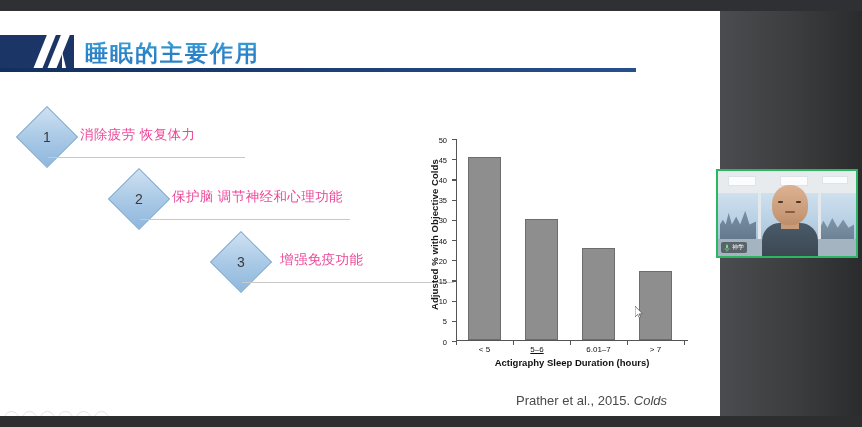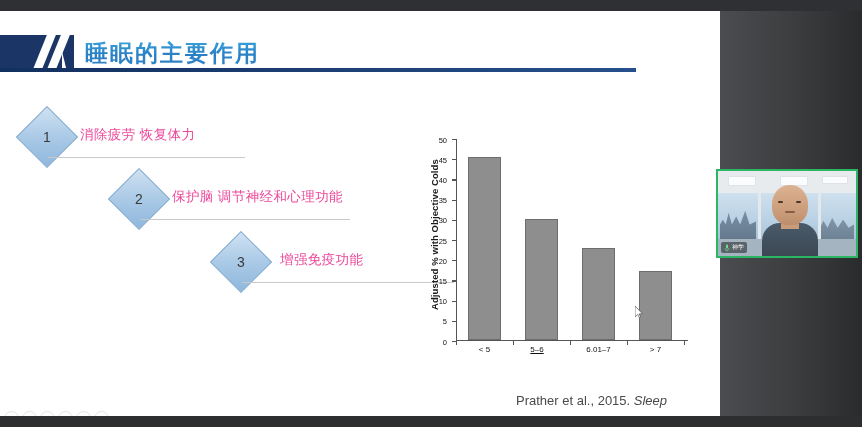--- a/index.html
+++ b/index.html
@@ -176,21 +176,21 @@
           <div class="tick" style="top: 161.6px;">
             <div class="tick-lbl" style="top: 50%;">10</div>
           </div>
           <div class="tick" style="top: 141.4px;">
             <div class="tick-lbl" style="top: 50%;">15</div>
           </div>
           <div class="tick" style="top: 121.2px; text-decoration: underline;">
             <div class="tick-lbl" style="top: 50%;">20</div>
           </div>
           <div class="tick" style="top: 101px;">
-            <div class="tick-lbl" style="top: 50%;">25</div>
+            <div class="tick-lbl" style="top: 50%;">46</div>
           </div>
           <div class="tick" style="top: 80.8px;">
             <div class="tick-lbl" style="top: 50%;">30</div>
           </div>
           <div class="tick" style="top: 60.6px;">
             <div class="tick-lbl" style="top: 50%;">35</div>
           </div>
           <div class="tick" style="top: 40.4px;">
             <div class="tick-lbl" style="top: 50%;">40</div>
           </div>
@@ -207,23 +207,24 @@
           <div class="xtick" style="left: 57px;"></div>
           <div class="xlbl" style="left: 81px; text-decoration: underline;">5–6</div>
           <div class="bar" style="left: 125.97px; width: 33.06px; height: 91.708px; background: rgb(142, 142, 142);"></div>
           <div class="xtick" style="left: 114px;"></div>
           <div class="xlbl" style="left: 142.5px;">6.01–7</div>
           <div class="bar" style="left: 182.97px; width: 33.06px; height: 69.084px; background: rgb(142, 142, 142);"></div>
           <div class="xtick" style="left: 171px;"></div>
           <div class="xlbl" style="left: 199.5px;">&gt; 7</div>
           <div class="xtick" style="left: 228px;"></div>
         </div>
-    </div>
-
-    <div class="citation"><span>Prather et al., 2015. </span><i>Sleep</i></div>
+      <div class="xtitle">Actigraphy Sleep Duration (hours)</div>
+    </div>
+
+    <div class="citation"><span>Prather et al., 2015. </span><i>Colds</i></div>
 
     <div class="cursor">
       <svg viewBox="0 0 8 12" width="8" height="12">
           <path d="M0 0 L0 11 L2.6 8.4 L4.3 11.8 L5.7 11.1 L4.1 7.9 L7.4 7.7 Z" fill="#fff" stroke="#555" stroke-width=".7"></path>
         </svg>
     </div>
 
     <div class="toolbar">
       <div class="tb-btn">
         <svg viewBox="0 0 8 8" width="7" height="7">

